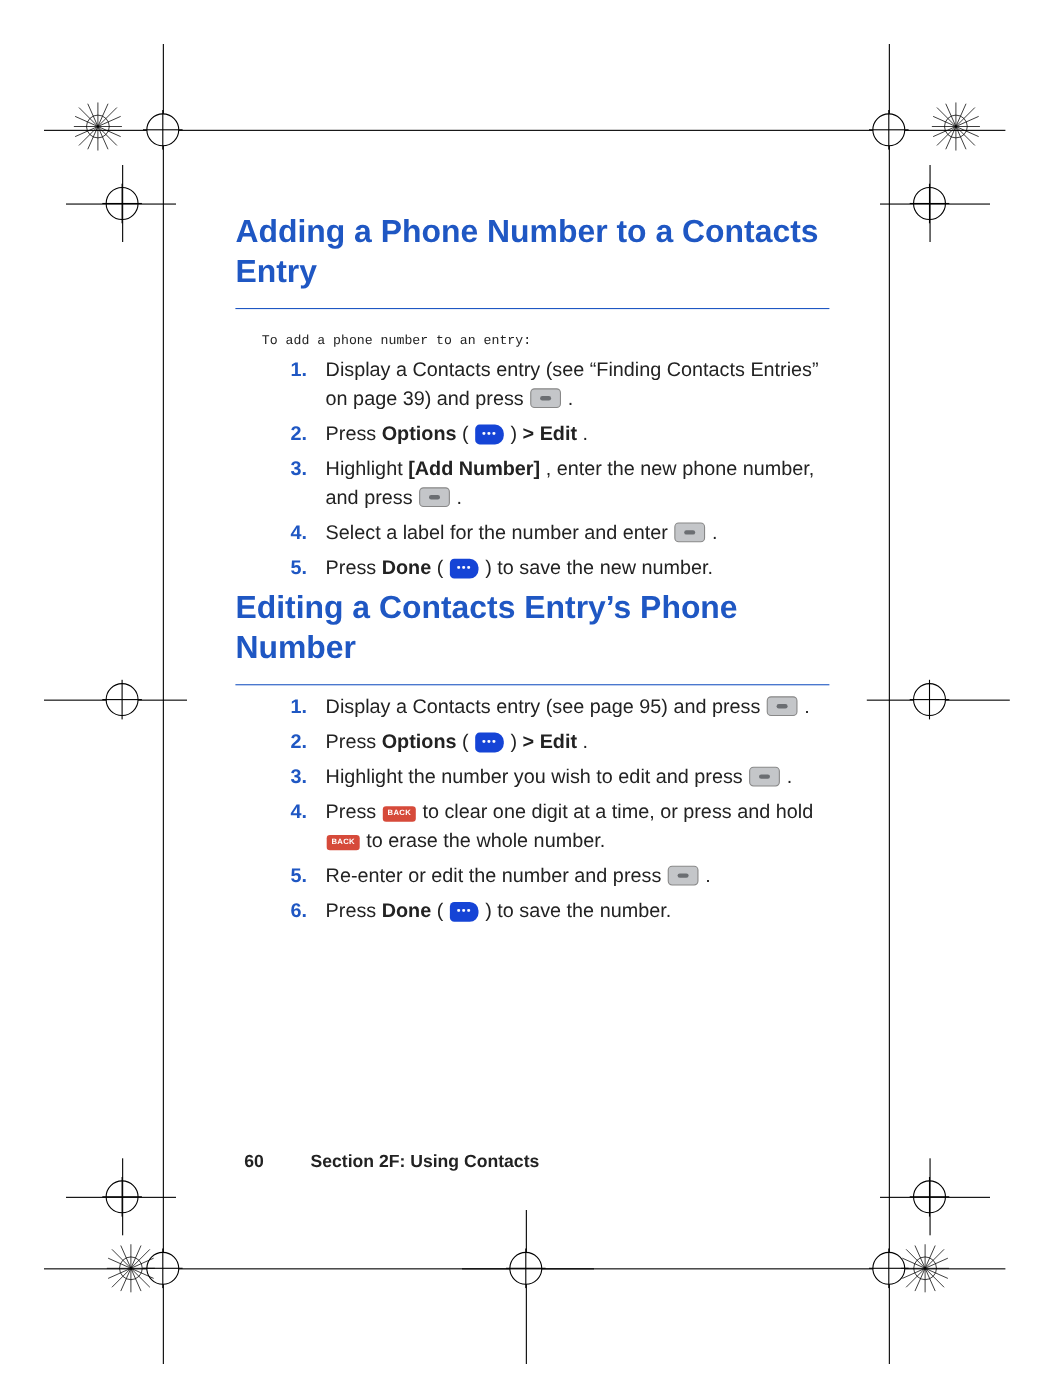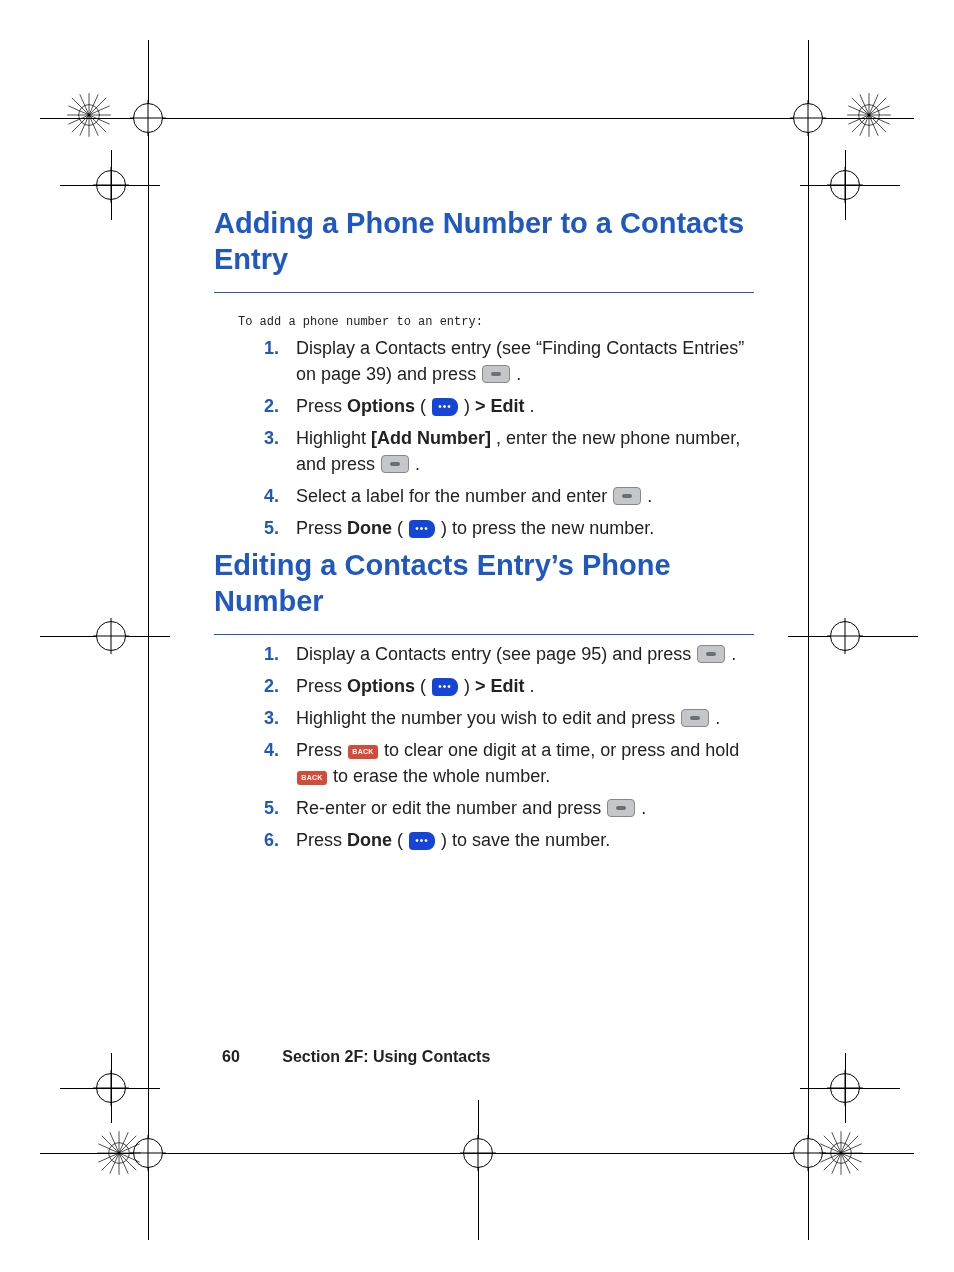--- a/index.html
+++ b/index.html
@@ -36,21 +36,21 @@
 
   .starburst {
     position:absolute;
     width:46px;height:46px;
   }
   .starburst svg { width:100%; height:100%; }
 
   
   .page {
     position: absolute;
-    left: 214px; top: 205px;
+    left: 214px; top: 193px;
     width: 540px;
   }
   h2.section-title {
     margin:0 0 6px 0;
     font-family: "Arial Narrow", Arial, sans-serif;
     font-stretch: condensed;
     font-weight: 700;
     font-size: 29px;
     line-height: 1.25;
     color: #1f57c3;
@@ -265,21 +265,21 @@
     <li>
       <span>Select a label for the number and enter </span>
       <span class="key"></span>
       <span>.</span>
     </li>
     <li>
       <span>Press </span>
       <span class="b">Done</span>
       <span> (</span>
       <span class="key-blue"></span>
-      <span>) to press the new number.</span>
+      <span>) to save the new number.</span>
     </li>
   </ol>
 
   <div class="block2">
     <h2 class="section-title">Editing a Contacts Entry’s Phone Number</h2>
     <div class="rule"></div>
 
 
     <ol class="steps">
       <li>

